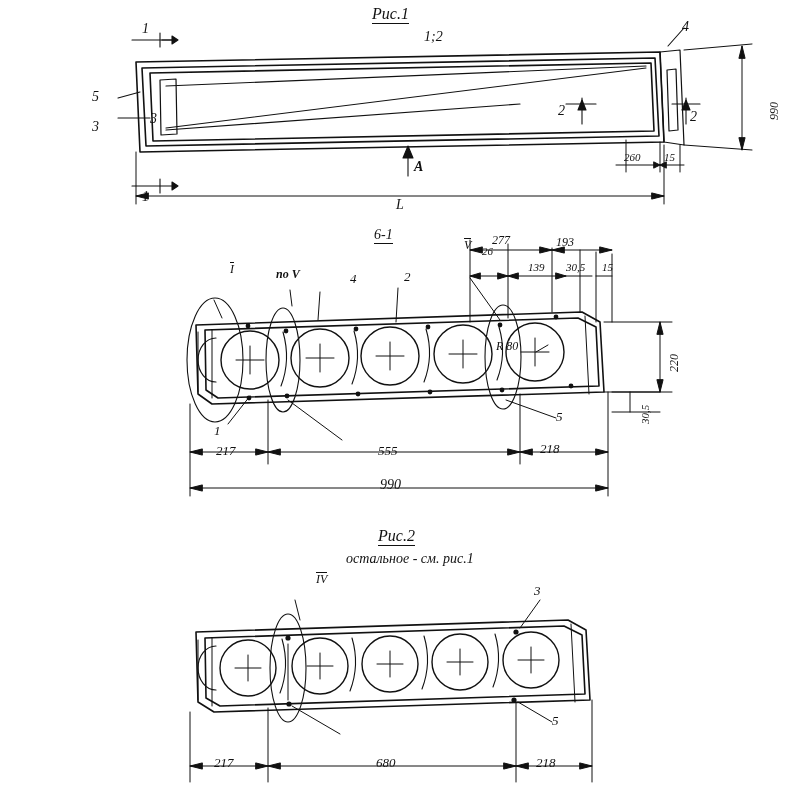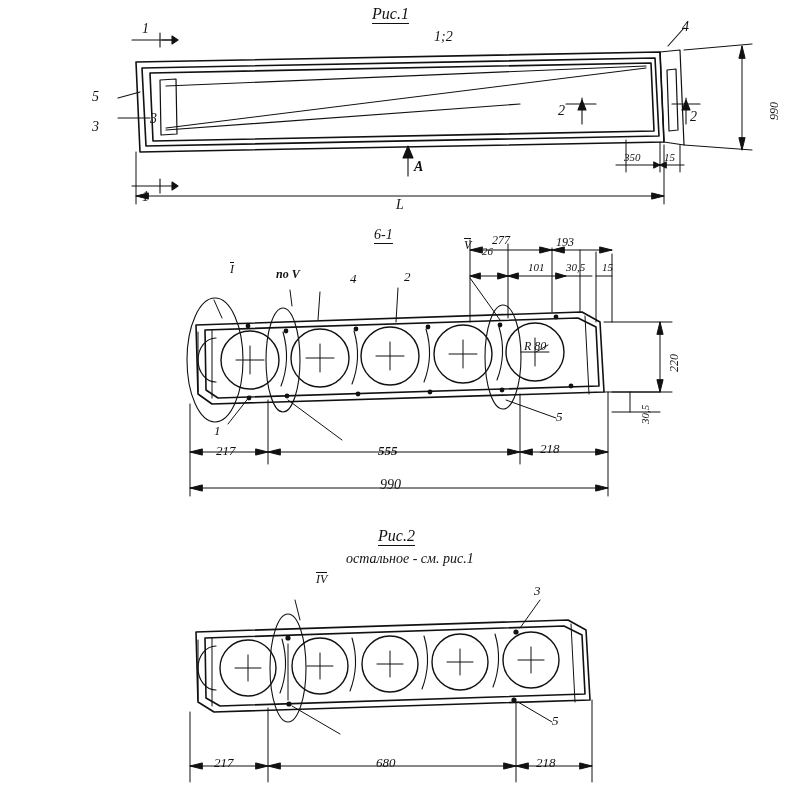--- a/index.html
+++ b/index.html
@@ -304,50 +304,50 @@
 
     </g>
   </svg>
 
   <div class="lbl it t16 ul" style="left:372px;top:6px;">Рис.1</div>
   <div class="lbl it t14" style="left:142px;top:22px;">1</div>
   <div class="lbl it t14" style="left:142px;top:190px;">1</div>
   <div class="lbl it t14" style="left:92px;top:90px;">5</div>
   <div class="lbl it t14" style="left:92px;top:120px;">3</div>
   <div class="lbl it t14" style="left:150px;top:112px;">3</div>
-  <div class="lbl it t14" style="left:434px;top:30px;">1;2</div>
+  <div class="lbl it t14" style="left:424px;top:30px;">1;2</div>
   <div class="lbl it t14" style="left:682px;top:20px;">4</div>
   <div class="lbl it t14" style="left:558px;top:104px;">2</div>
   <div class="lbl it t14" style="left:690px;top:110px;">2</div>
   <div class="lbl it t14 bold" style="left:414px;top:160px;">A</div>
   <div class="lbl it t12 rot" style="left:768px;top:120px;">990</div>
   <div class="lbl it t14" style="left:396px;top:198px;">L</div>
-  <div class="lbl it t11" style="left:624px;top:152px;">350</div>
+  <div class="lbl it t11" style="left:624px;top:152px;">260</div>
   <div class="lbl it t11" style="left:664px;top:152px;">15</div>
 
   <div class="lbl it t14 ul" style="left:374px;top:228px;">6-1</div>
   <div class="lbl it t12 ovl" style="left:230px;top:262px;">I</div>
   <div class="lbl it t12" style="left:276px;top:268px;font-weight:bold;">по V</div>
   <div class="lbl it t13" style="left:350px;top:272px;">4</div>
   <div class="lbl it t13" style="left:404px;top:270px;">2</div>
   <div class="lbl it t12 ovl" style="left:464px;top:238px;">V</div>
-  <div class="lbl it t12" style="left:524px;top:340px;text-align:center;">R 80</div>
+  <div class="lbl it t12" style="left:496px;top:340px;text-align:center;">R 80</div>
   <div class="lbl it t13" style="left:214px;top:424px;">1</div>
   <div class="lbl it t13" style="left:556px;top:410px;">5</div>
 
   <div class="lbl it t12" style="left:492px;top:234px;">277</div>
   <div class="lbl it t12" style="left:556px;top:236px;">193</div>
   <div class="lbl it t11" style="left:482px;top:246px;">26</div>
-  <div class="lbl it t11" style="left:528px;top:262px;">101</div>
+  <div class="lbl it t11" style="left:528px;top:262px;">139</div>
   <div class="lbl it t11" style="left:566px;top:262px;">30,5</div>
   <div class="lbl it t11" style="left:602px;top:262px;">15</div>
   <div class="lbl it t12 rot" style="left:668px;top:372px;">220</div>
   <div class="lbl it t11 rot" style="left:640px;top:424px;">30,5</div>
   <div class="lbl it t13" style="left:216px;top:444px;">217</div>
-  <div class="lbl it t13" style="left:378px;top:444px;font-weight:bold;">555</div>
+  <div class="lbl it t13" style="left:378px;top:444px;">555</div>
   <div class="lbl it t13" style="left:540px;top:442px;">218</div>
   <div class="lbl it t14" style="left:380px;top:478px;">990</div>
 
   <div class="lbl it t16 ul" style="left:378px;top:528px;">Рис.2</div>
   <div class="lbl it t14" style="left:346px;top:552px;">остальное - см. рис.1</div>
   <div class="lbl it t12 ovl" style="left:316px;top:572px;">IV</div>
   <div class="lbl it t13" style="left:534px;top:584px;">3</div>
   <div class="lbl it t13" style="left:552px;top:714px;">5</div>
   <div class="lbl it t13" style="left:214px;top:756px;">217</div>
   <div class="lbl it t13" style="left:376px;top:756px;">680</div>

